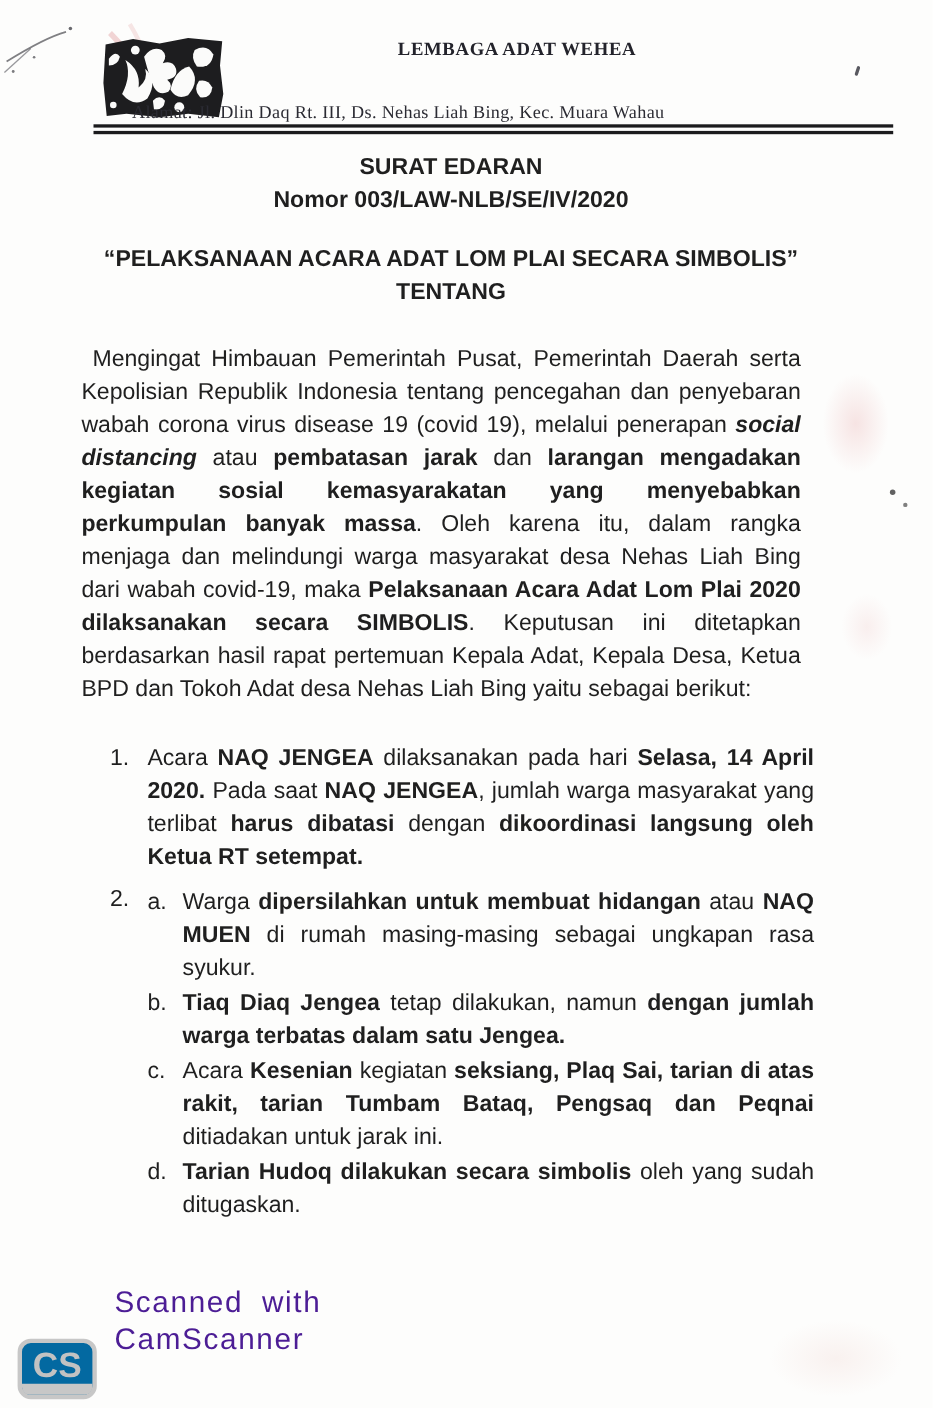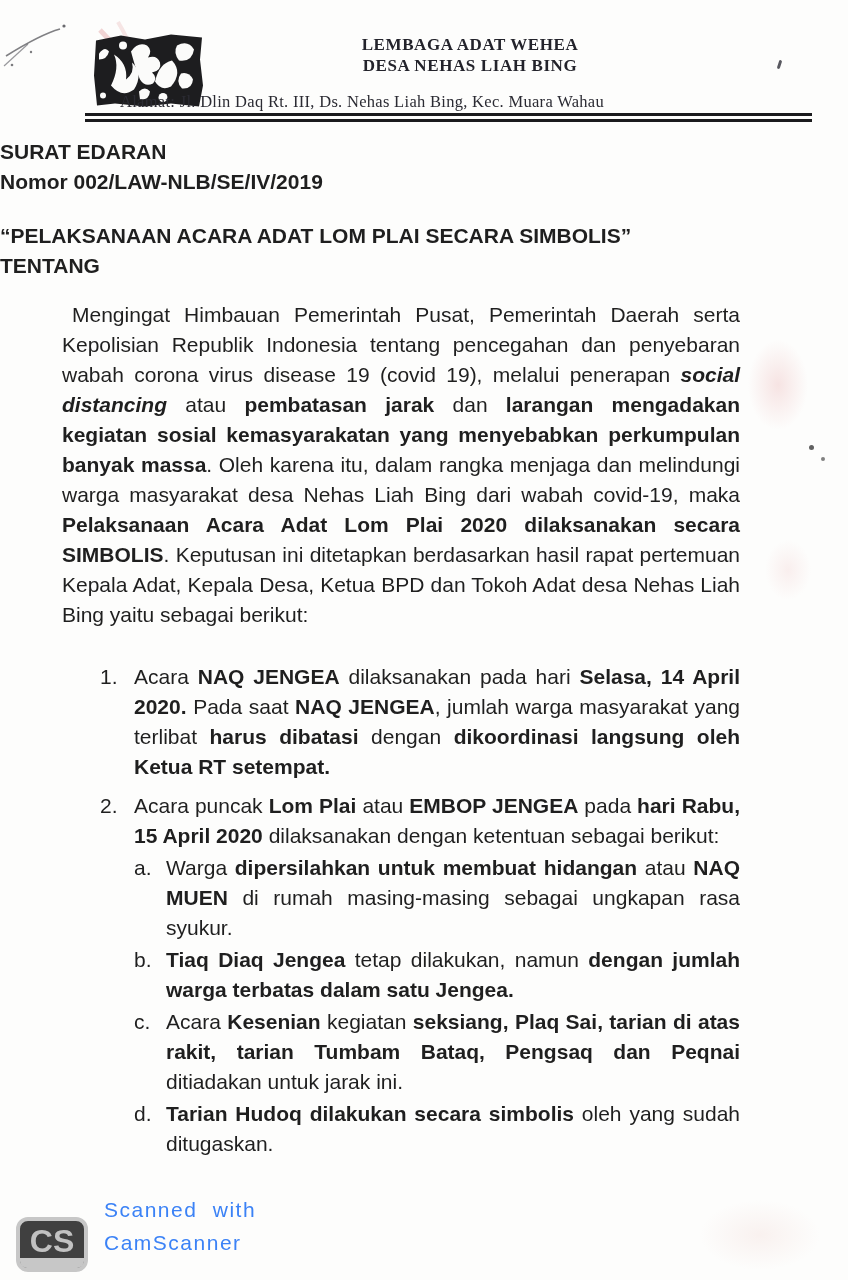--- a/index.html
+++ b/index.html
@@ -18,30 +18,30 @@
   }
   .address{
     position:absolute; left:120px; top:92px; width:700px; text-align:left;
     font-family:"Liberation Serif", serif; font-size:16.5px; color:#2b2b33;
     letter-spacing:.3px;
   }
   .rule{position:absolute; left:85px; top:113px; width:727px; height:3px;
     border-top:3px solid #1b1b1d; border-bottom:3px solid #1b1b1d;}
   
   .titleblock{
-    position:absolute; left:0; top:137px; width:820px; text-align:left;
+    position:absolute; left:0; top:137px; width:820px; text-align:center;
     font-weight:700; font-size:21px; line-height:30px; color:#1f1f1f;
   }
   .titleblock .gap{height:24px;}
   
   .bodytext{
     position:absolute; left:62px; top:300px; width:678px;
     font-size:21px; line-height:30px; color:#1f1f1f;
   }
-  .para{margin:0; text-align:justify; text-indent:10px;}
+  .para{margin:12px; text-align:justify; text-indent:10px;}
   .b{font-weight:700;}
   .i{font-style:italic;}
   .list{margin-top:32px;}
   .li{display:flex; margin-left:38px; margin-bottom:9px;}
   .li-marker{width:34px; flex:0 0 34px;}
   .li-content{flex:1; text-align:justify;}
   .sublist{margin-top:2px;}
   .sli{display:flex; margin-bottom:2px;}
   .sli-marker{width:32px; flex:0 0 32px;}
   .sli-content{flex:1; text-align:justify;}
@@ -55,31 +55,31 @@
     background:radial-gradient(closest-side, rgba(240,205,205,.30), rgba(240,205,205,0));}
   .smudge3{position:absolute; left:700px; top:1200px; width:120px; height:70px;
     background:radial-gradient(closest-side, rgba(238,210,205,.28), rgba(238,210,205,0));}
   .speck1{position:absolute; left:809px; top:445px; width:5px; height:5px;
     background:#3a3a3a; border-radius:50%; opacity:.8;}
   .speck2{position:absolute; left:821px; top:457px; width:4px; height:4px;
     background:#4a4a4a; border-radius:50%; opacity:.7;}
   
   .csbadge{
     position:absolute; left:16px; top:1217px; width:64px; height:47px;
-    background:#404040; border:4px solid #c7c7c7; border-radius:12px;
+    background:#0369a1; border:4px solid #c7c7c7; border-radius:12px;
   }
   .csbadge::after{content:""; position:absolute; left:0; right:0; bottom:0;
     height:10px; background:#c7c7c7; border-radius:0 0 7px 7px;}
   .csbadge .cs{
     position:absolute; left:0; right:0; top:2px; text-align:center;
     font-weight:700; font-size:32px; color:#c2c2c2; letter-spacing:0px;
   }
   .cstext{
-    position:absolute; left:104px; top:1193px;
-    font-size:21px; line-height:33px; color:#3b82f6;
+    position:absolute; left:104px; top:1168px;
+    font-size:27px; line-height:33px; color:#4c1d95;
     letter-spacing:1.5px; word-spacing:8px;
   }
 </style>
 </head>
 <body>
 
 <div class="page">
 
   <svg class="scribble" viewBox="0 0 150 70">
     <path d="M6,48 C22,38 42,26 60,21" stroke="#4a4a50" stroke-width="1.6" fill="none" opacity="0.7"></path>
@@ -100,47 +100,45 @@
       <path d="M84,12 q11,-6 17,4 q-2,13 -15,11 q-6,-8 -2,-15z" fill="#fbfbfa"></path>
       <path d="M88,40 q8,-2 12,6 q-1,10 -11,9 q-7,-7 -1,-15z" fill="#fbfbfa"></path>
       <circle cx="30" cy="12" r="4" fill="#fbfbfa"></circle>
       <circle cx="70" cy="64" r="4.5" fill="#fbfbfa"></circle>
       <circle cx="10" cy="62" r="3" fill="#fbfbfa"></circle>
       <path d="M6,20 q6,-8 10,-2 q-2,8 -10,8z" fill="#fbfbfa"></path>
       <path d="M46,58 q6,-6 11,0 q-1,9 -10,8z" fill="#fbfbfa"></path>
     </svg>
     <div class="org">
       <div>LEMBAGA ADAT WEHEA</div>
-      <div>DESA NEHAS LIAH BING</div>
     </div>
     <div class="address">Alamat: Jl. Dlin Daq Rt. III, Ds. Nehas Liah Bing, Kec. Muara Wahau</div>
     <div class="rule"></div>
   </div>
 
   <div class="titleblock">
     <div>SURAT EDARAN</div>
-    <div>Nomor 002/LAW-NLB/SE/IV/2019</div>
+    <div>Nomor 003/LAW-NLB/SE/IV/2020</div>
     <div class="gap"></div>
     <div>“PELAKSANAAN ACARA ADAT LOM PLAI SECARA SIMBOLIS”</div>
     <div>TENTANG</div>
   </div>
 
   <div class="bodytext">
     <p class="para"><span>Mengingat Himbauan Pemerintah Pusat, Pemerintah Daerah serta Kepolisian Republik Indonesia tentang pencegahan dan penyebaran wabah corona virus disease 19 (covid 19), melalui penerapan </span><span class="b i">social distancing</span><span> atau </span><span class="b">pembatasan jarak</span><span> dan </span><span class="b">larangan mengadakan kegiatan sosial kemasyarakatan yang menyebabkan perkumpulan banyak massa</span><span>. Oleh karena itu, dalam rangka menjaga dan melindungi warga masyarakat desa Nehas Liah Bing dari wabah covid-19, maka </span><span class="b">Pelaksanaan Acara Adat Lom Plai 2020 dilaksanakan secara SIMBOLIS</span><span>. Keputusan ini ditetapkan berdasarkan hasil rapat pertemuan Kepala Adat, Kepala Desa, Ketua BPD dan Tokoh Adat desa Nehas Liah Bing yaitu sebagai berikut:</span></p>
 
     <div class="list">
       <div class="li">
         <div class="li-marker">1.</div>
         <div class="li-content"><span>Acara </span><span class="b">NAQ JENGEA</span><span> dilaksanakan pada hari </span><span class="b">Selasa, 14 April 2020.</span><span> Pada saat </span><span class="b">NAQ JENGEA</span><span>, jumlah warga masyarakat yang terlibat </span><span class="b">harus dibatasi</span><span> dengan </span><span class="b">dikoordinasi langsung oleh Ketua RT setempat.</span></div>
       </div>
 
       <div class="li">
         <div class="li-marker">2.</div>
         <div class="li-content">
-          <div><span>Acara puncak </span><span class="b">Lom Plai</span><span> atau </span><span class="b">EMBOP JENGEA</span><span> pada </span><span class="b">hari Rabu, 15 April 2020</span><span> dilaksanakan dengan ketentuan sebagai berikut:</span></div>
           <div class="sublist">
             <div class="sli">
               <div class="sli-marker">a.</div>
               <div class="sli-content"><span>Warga </span><span class="b">dipersilahkan untuk membuat hidangan</span><span> atau </span><span class="b">NAQ MUEN</span><span> di rumah masing-masing sebagai ungkapan rasa syukur.</span></div>
             </div>
             <div class="sli">
               <div class="sli-marker">b.</div>
               <div class="sli-content"><span class="b">Tiaq Diaq Jengea</span><span> tetap dilakukan, namun </span><span class="b">dengan jumlah warga terbatas dalam satu Jengea.</span></div>
             </div>
             <div class="sli">

